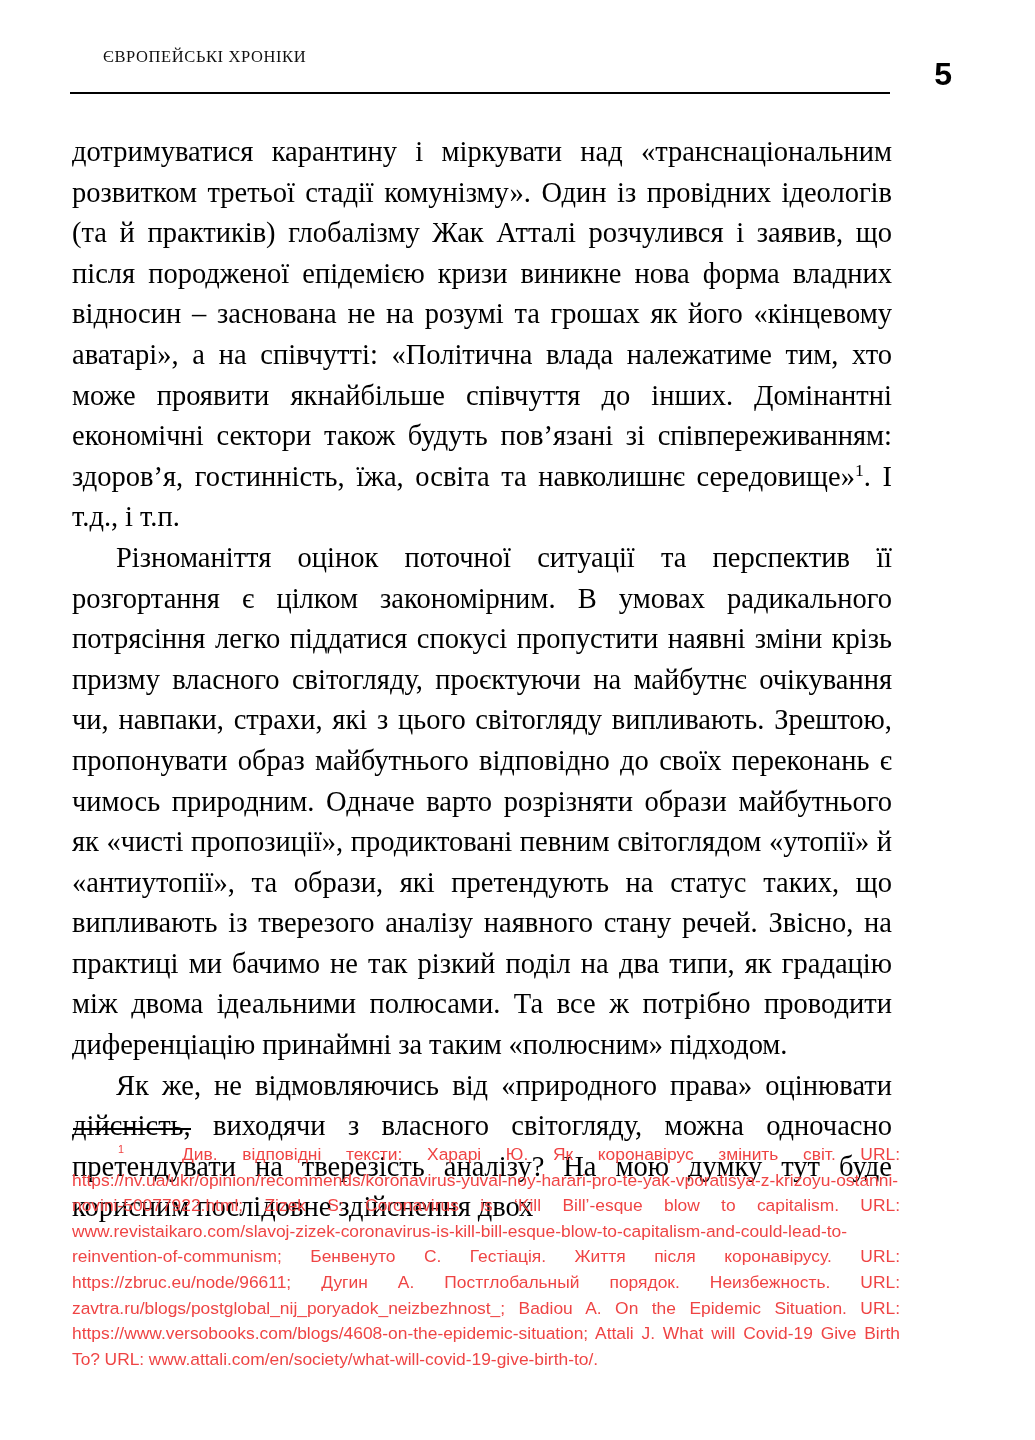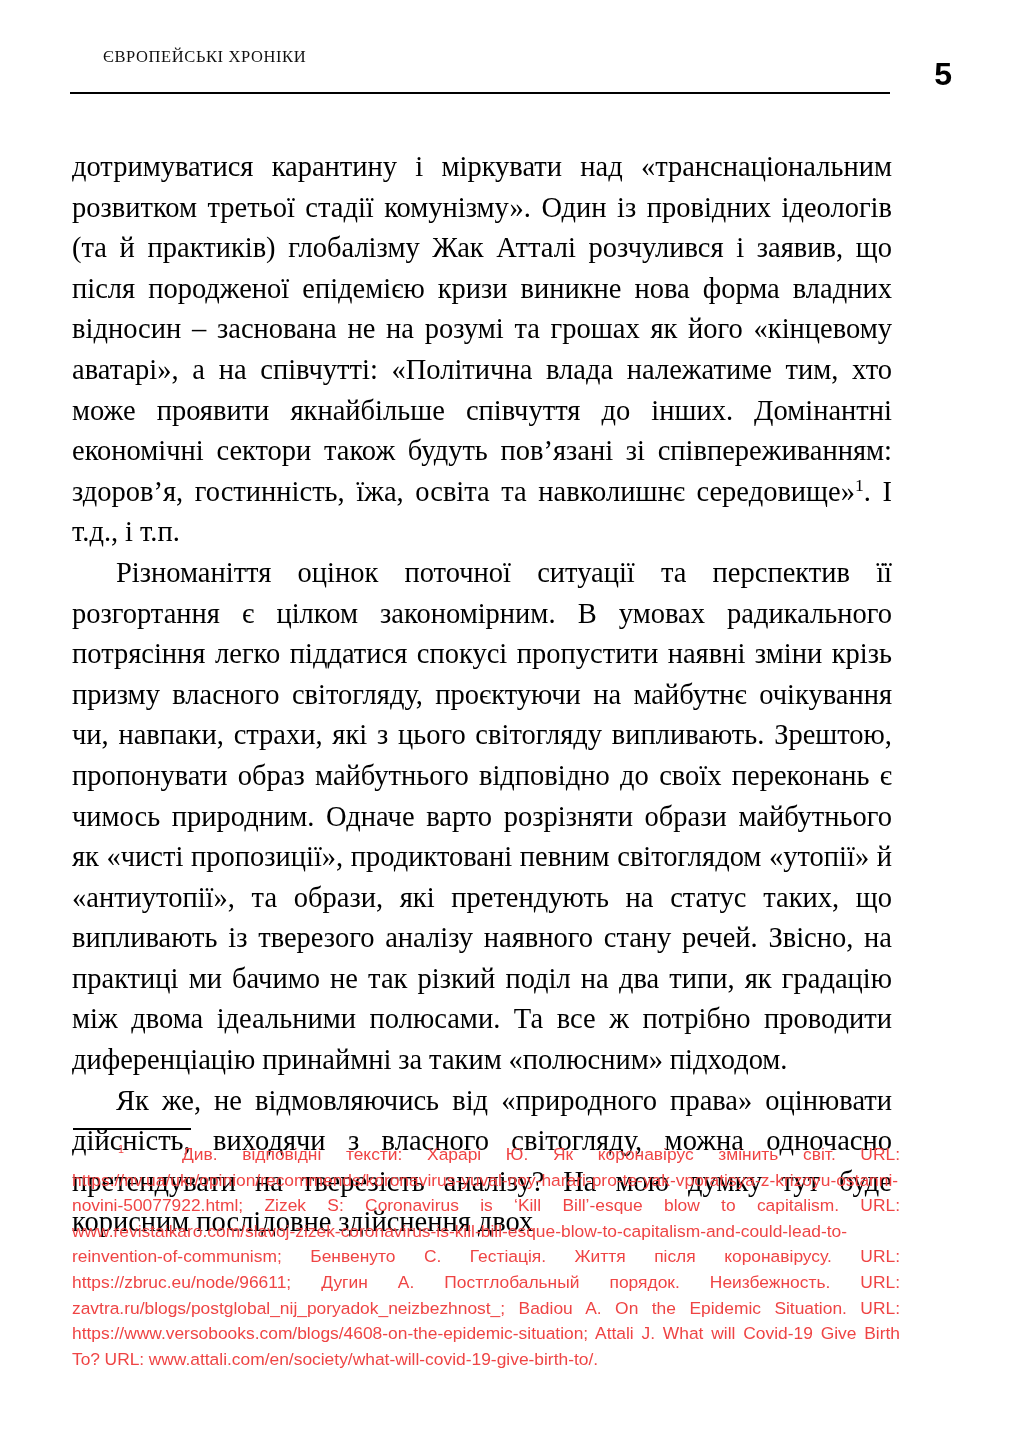--- a/index.html
+++ b/index.html
@@ -47,21 +47,21 @@
     top: 92px;
     width: 820px;
     height: 0;
     border-top: 2px solid #000;
   }
 
   
   .body-block {
     position: absolute;
     left: 72px;
-    top: 147px;
+    top: 132px;
     width: 820px;
   }
   .para {
     margin: 0;
     font-size: 28.5px;
     line-height: 40.6px;
     text-align: justify;
     text-justify: inter-word;
     hyphens: manual;
     color: #000;

